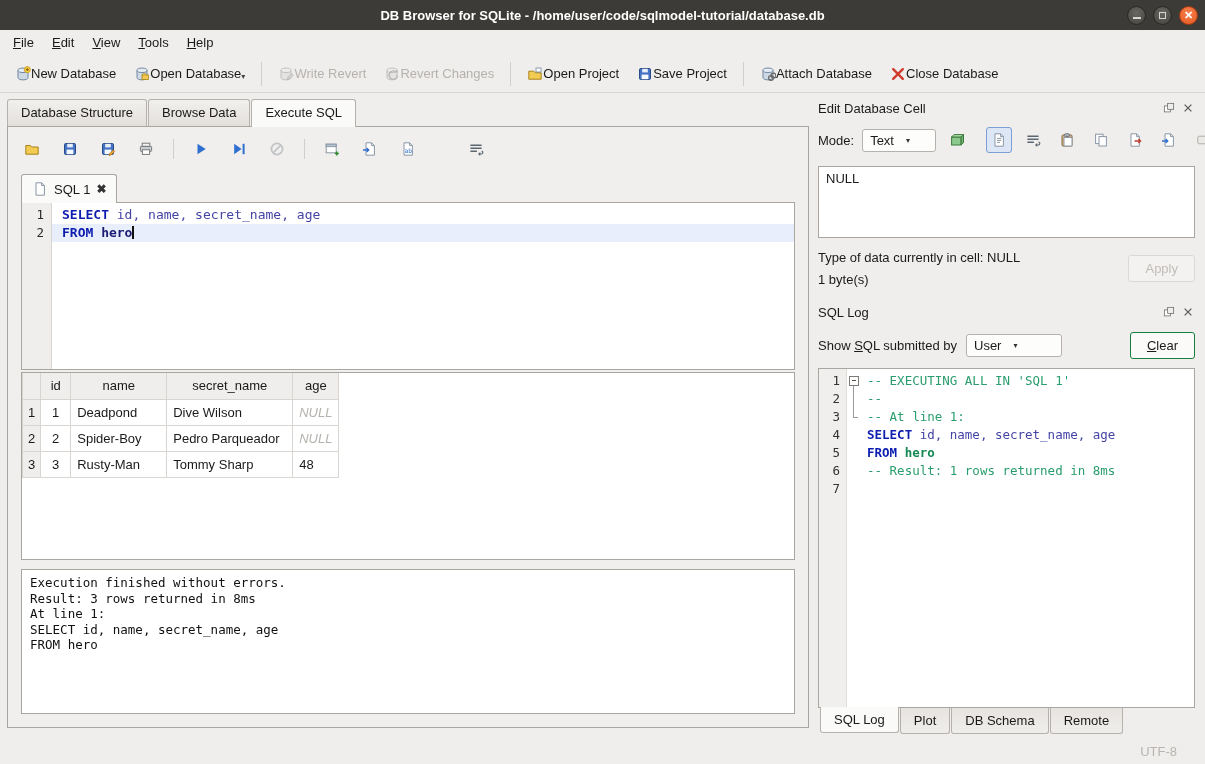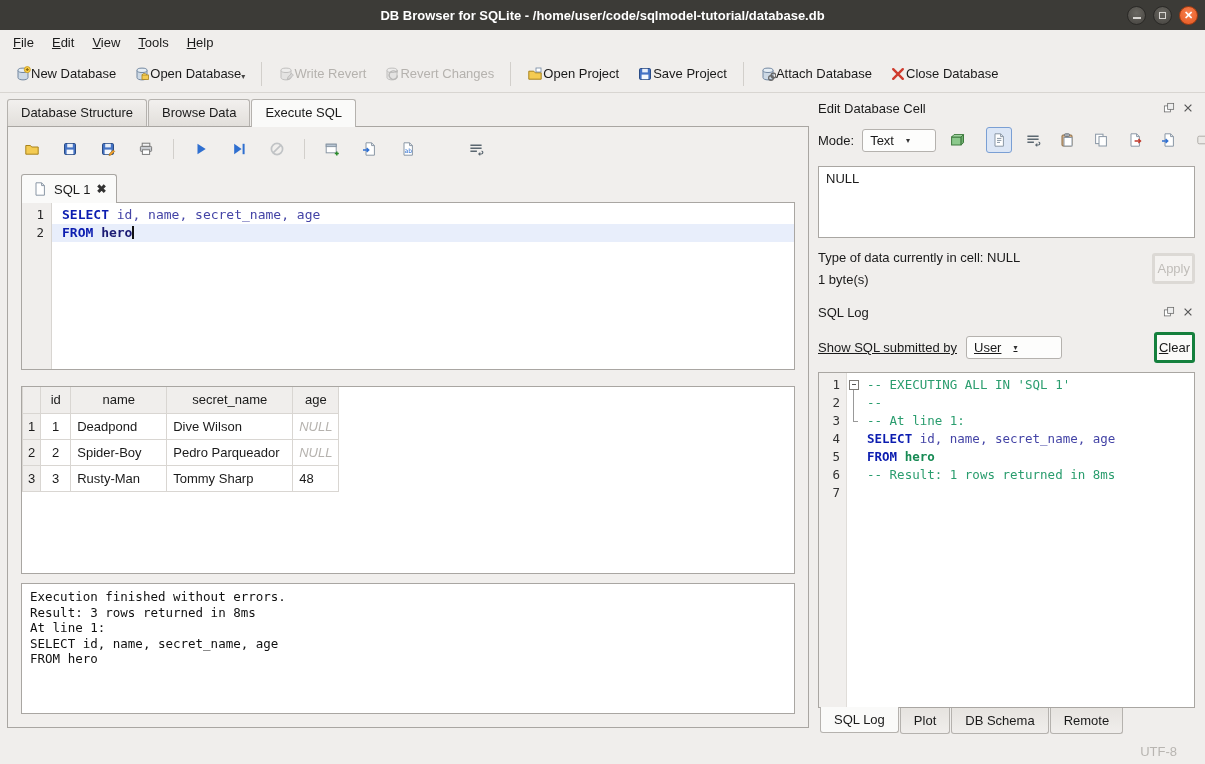--- a/index.html
+++ b/index.html
@@ -53,21 +53,21 @@
   .ed-line{height:18px;line-height:18px;padding-left:10px;white-space:pre;}
   .ed-line.current{background:#e8eefb;}
   .tok-kw{color:#0c1db0;font-weight:bold;}
   .tok-id{color:#4444a6;}
   .tok-tbl{color:#178a54;font-weight:bold;}
   .tok-tbl-ed{color:#1b1b74;font-weight:bold;}
   .tok-cm{color:#2a9d6e;}
   .tok-plain{color:#222;}
   .cursor{display:inline-block;width:1.5px;height:13px;background:#111;vertical-align:-2px;}
 
-  .results-box{height:188px;flex:none;margin-top:16px;border:1px solid #a9a6a2;background:#fff;overflow:hidden;}
+  .results-box{height:188px;flex:none;margin-top:2px;border:1px solid #a9a6a2;background:#fff;overflow:hidden;}
   table.grid{border-collapse:collapse;font-size:13px;}
   .grid th,.grid td{border:1px solid #d9d6d2;height:26px;padding:0 6px;background:#fff;}
   .grid thead th{background:#f0eeec;font-weight:normal;text-align:center;border-top:none;}
   .grid .rownum{background:#f0eeec;text-align:center;font-weight:normal;padding:0 5px;}
   .grid td.c-id{width:30px;text-align:center;}
   .grid td.c-name{width:96px;}
   .grid td.c-secret{width:126px;}
   .grid td.c-age{width:44px;}
   .grid td.null{color:#b5b2ae;font-style:italic;}
 
@@ -82,25 +82,25 @@
   .mode-row{display:flex;align-items:center;margin-top:8px;flex:none;gap:8px;}
   .combo{display:inline-flex;align-items:center;background:#fdfdfc;border:1px solid #b5b2ae;border-radius:3px;padding:3px 7px;gap:12px;}
   .combo .caret{font-size:8px;color:#333;}
   .icon-btn{width:26px;height:26px;display:flex;align-items:center;justify-content:center;border-radius:3px;border:1px solid transparent;}
   .icon-btn.selected{background:#dce6f5;border:1px solid #7a9fd4;}
   .cell-icons{flex:1;display:flex;justify-content:flex-end;align-items:center;gap:8px;}
   .flex-spacer{flex:1;}
   .cell-editor{margin-top:13px;height:72px;flex:none;border:1px solid #a9a6a2;background:#fff;padding:4px 7px;overflow:hidden;}
   .cell-info-row{margin-top:12px;display:flex;align-items:center;flex:none;}
   .cell-info-text .line2{margin-top:7px;}
-  .btn{border:3px solid #15803d;background:#fbfaf9;border-radius:3px;padding:5px 2px;display:inline-block;text-align:center;}
+  .btn{border:1px solid #15803d;background:#fbfaf9;border-radius:3px;padding:5px 16px;display:inline-block;text-align:center;}
   .btn.disabled{color:#c0bdb9;background:#f4f2f0;border-color:#dcd9d5;}
   .apply-wrap{margin-left:auto;}
   .hdr2{margin-top:14px;}
-  .log-filter-row{display:flex;align-items:center;margin-top:9px;flex:none;gap:9px;text-decoration:underline;}
+  .log-filter-row{display:flex;align-items:center;margin-top:9px;flex:none;gap:9px;}
   .clear-wrap{margin-left:auto;}
 
   .log-box{margin-top:9px;flex:1;border:1px solid #a9a6a2;background:#fff;display:flex;font-family:"DejaVu Sans Mono",monospace;font-size:12.5px;min-height:0;overflow:hidden;}
   .log-gutter{width:28px;flex:none;background:#f1efed;border-right:1px solid #e0ddd9;padding-top:3px;}
   .log-gutter .num{height:18px;line-height:18px;text-align:right;padding-right:6px;color:#333;}
   .log-fold{width:14px;flex:none;padding-top:3px;}
   .fold-cell{height:18px;position:relative;}
   .fold-cell.start::before{content:"";position:absolute;left:2px;top:4px;width:8px;height:8px;border:1px solid #7d7a76;background:#fff;}
   .fold-cell.start::after{content:"";position:absolute;left:5px;top:8px;width:4px;height:1px;background:#555;}
   .fold-cell.start .tail{position:absolute;left:6px;top:14px;bottom:0;width:1px;background:#999;}

